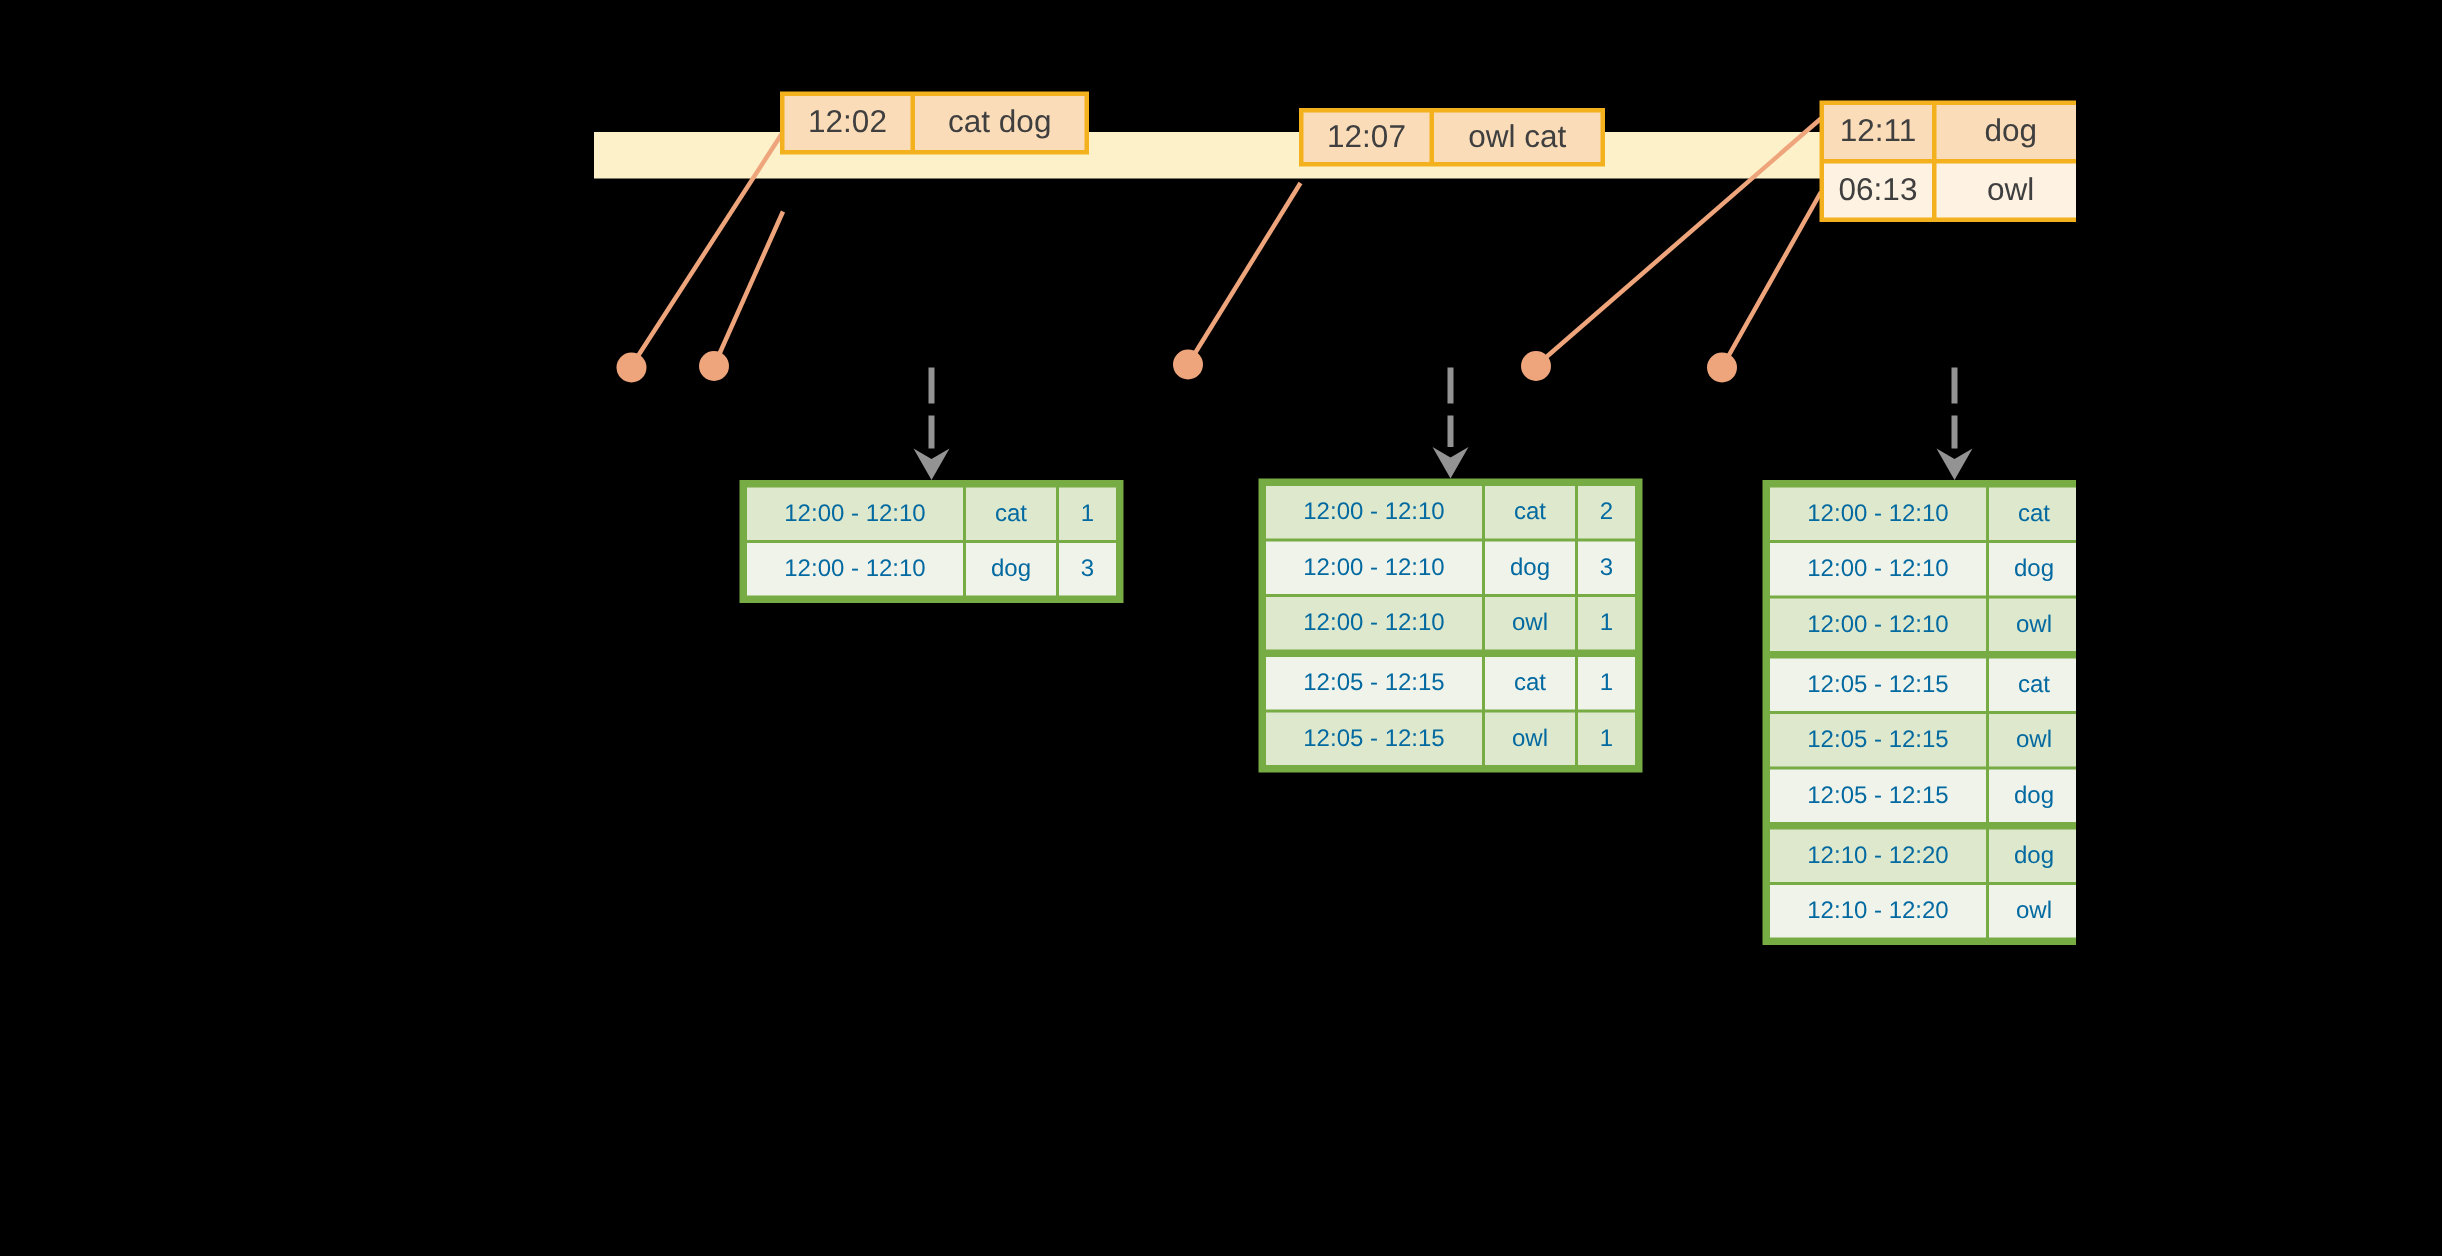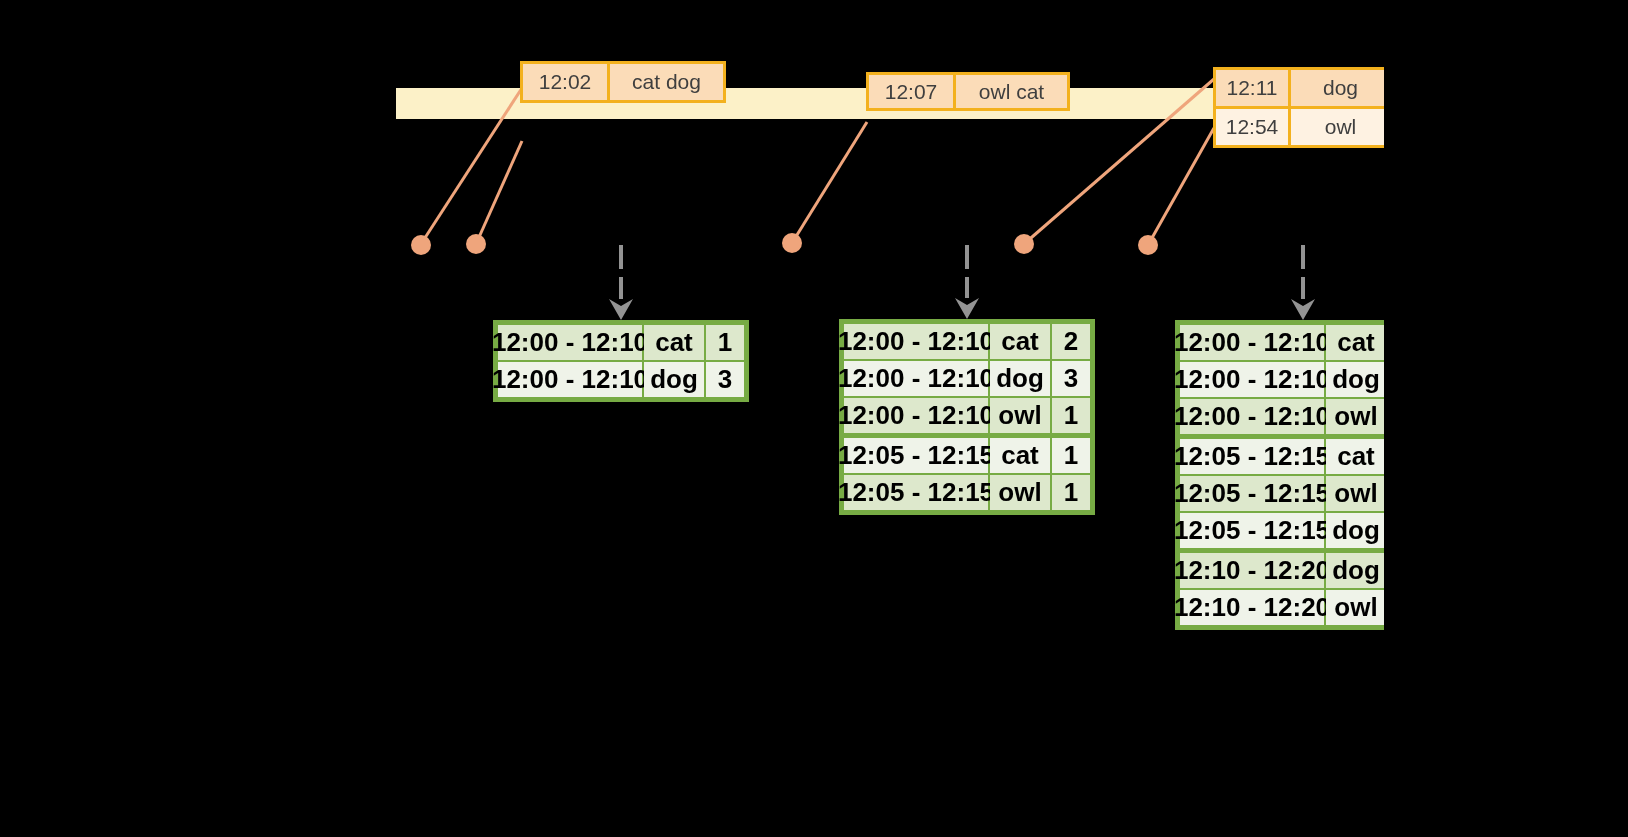--- a/index.html
+++ b/index.html
@@ -33,21 +33,21 @@
     display:flex;flex-direction:column;box-sizing:border-box;
   }
   .rrow{
     display:grid;grid-template-columns:144px 60px 1fr;column-gap:2px;
     height:35px;margin-top:2px;
   }
   .rrow.first{margin-top:0;}
   .rrow.group-start{margin-top:5px;}
   .rcell{
     display:flex;align-items:center;justify-content:center;
-    font-size:26px;color:#000000;white-space:nowrap;font-weight:bold;
+    font-size:16px;color:#0369a1;white-space:nowrap;
   }
   .row-dark{background:#DDE8CC;}
   .row-light{background:#EFF3E9;}
 </style>
 </head>
 <body>
 
 <div id="canvas">
 
   <svg id="shapes" width="1628" height="837" viewBox="0 0 1628 837">
@@ -94,21 +94,21 @@
       <div class="ecell fill-a">owl cat</div>
     </div>
   </div>
 
   <div class="etable" style="left:1213px;top:47px;width:180px;margin-top:20px;">
     <div class="erow cols-t3">
       <div class="ecell fill-a">12:11</div>
       <div class="ecell fill-a">dog</div>
     </div>
     <div class="erow cols-t3">
-      <div class="ecell fill-b">12:54</div>
+      <div class="ecell fill-b">06:13</div>
       <div class="ecell fill-b">owl</div>
     </div>
   </div>
 
   <div class="rtable" style="left:493px;top:320px;">
     <div class="rrow first">
       <div class="rcell row-dark">12:00 - 12:10</div>
       <div class="rcell row-dark">cat</div>
       <div class="rcell row-dark">1</div>
     </div>

